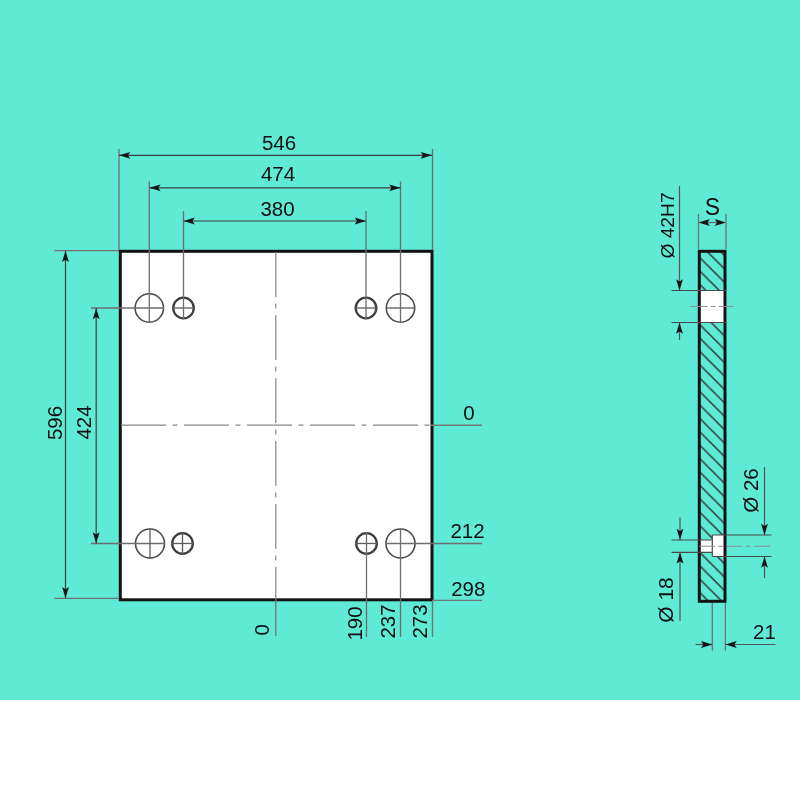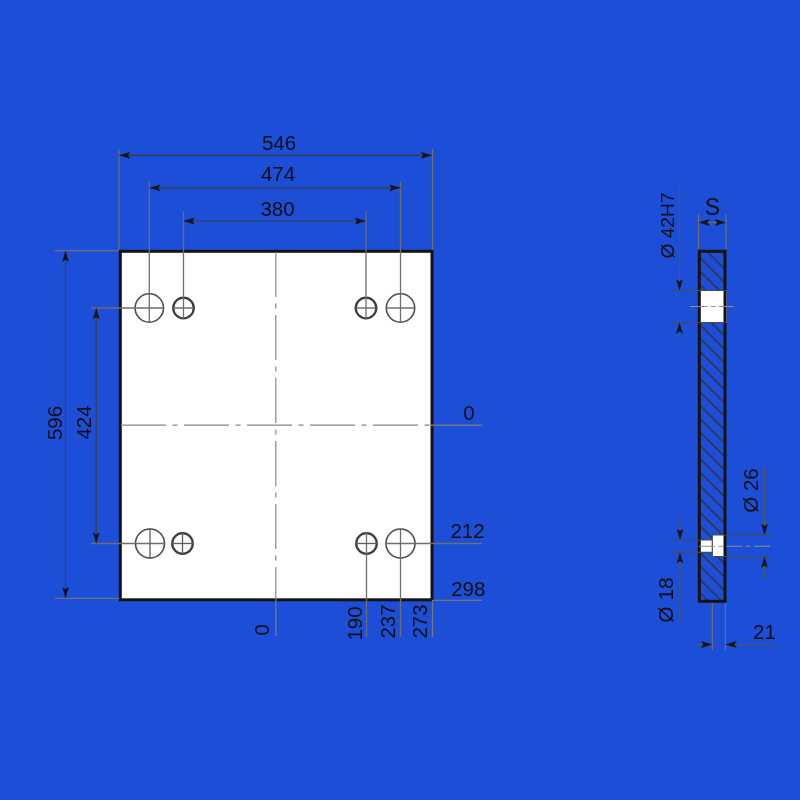--- a/index.html
+++ b/index.html
@@ -1,16 +1,16 @@
 <!DOCTYPE html>
 <html><head>
 <meta charset="utf-8">
 <style>
   html,body{margin:0;padding:0;background:#ffffff;}
-  .page{width:800px;height:800px;position:relative;overflow:hidden;background:#1d4ed8;text-decoration:underline;}
+  .page{width:800px;height:700px;position:relative;overflow:hidden;background:#5eead4;text-decoration:underline;}
   svg{display:block;}
   text{font-family:"Liberation Sans",sans-serif;fill:#101010;}
 </style>
 </head>
 <body>
 <div class="page">
 <svg width="800" height="800" viewBox="0 0 800 800" style="filter:blur(0.72px);">
 <defs>
   <pattern id="hatch" patternUnits="userSpaceOnUse" width="13.4" height="13.4">
     <path d="M-3,-3 L16.4,16.4 M-3,10.4 L3,16.4 M10.4,-3 L16.4,3" stroke="#323232" stroke-width="1.45" fill="none"></path>

